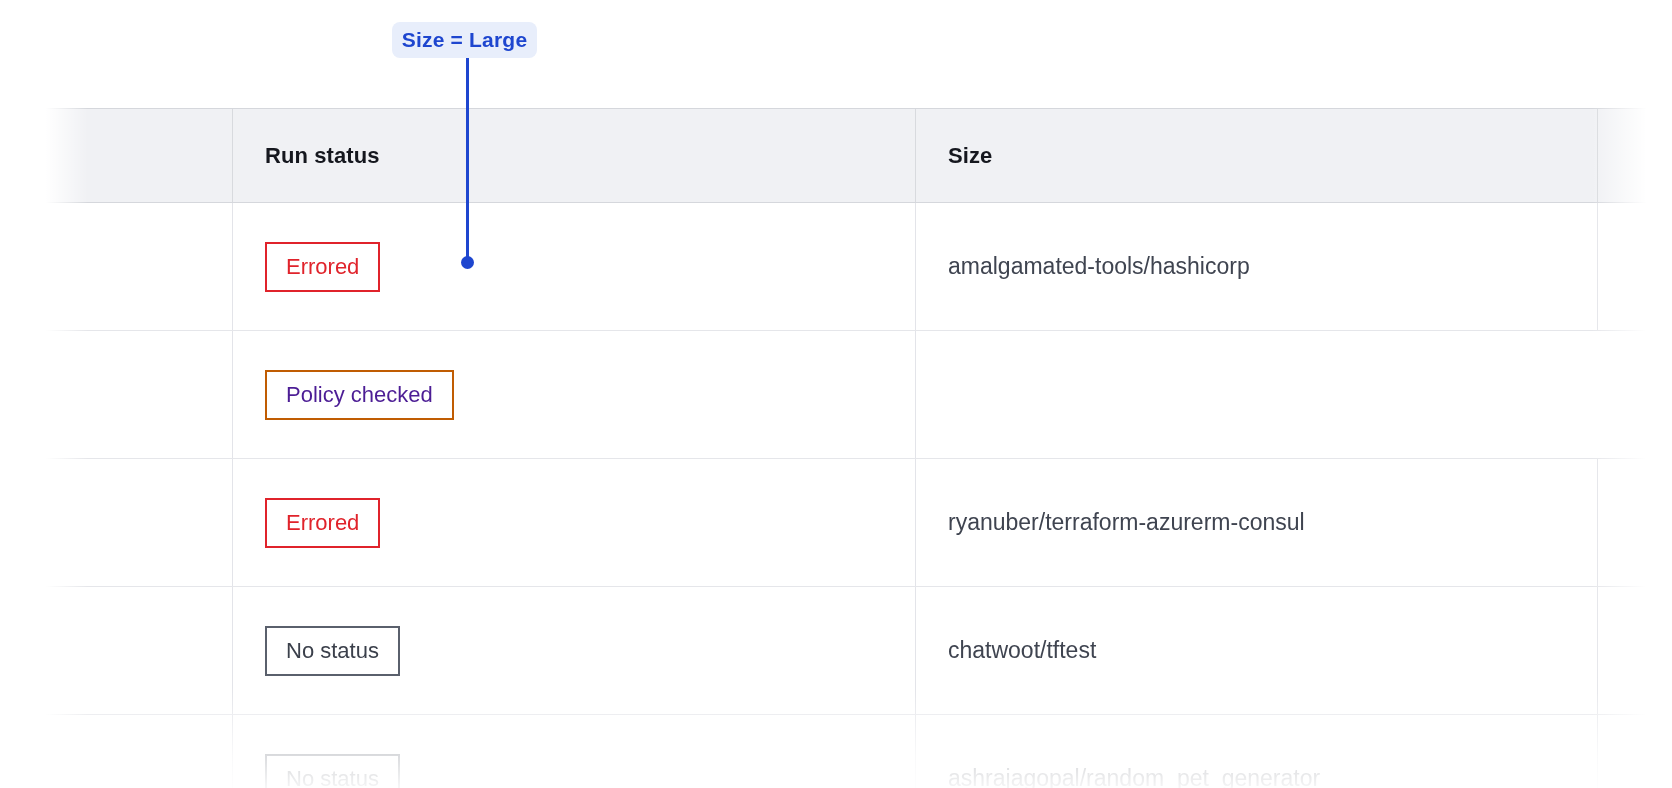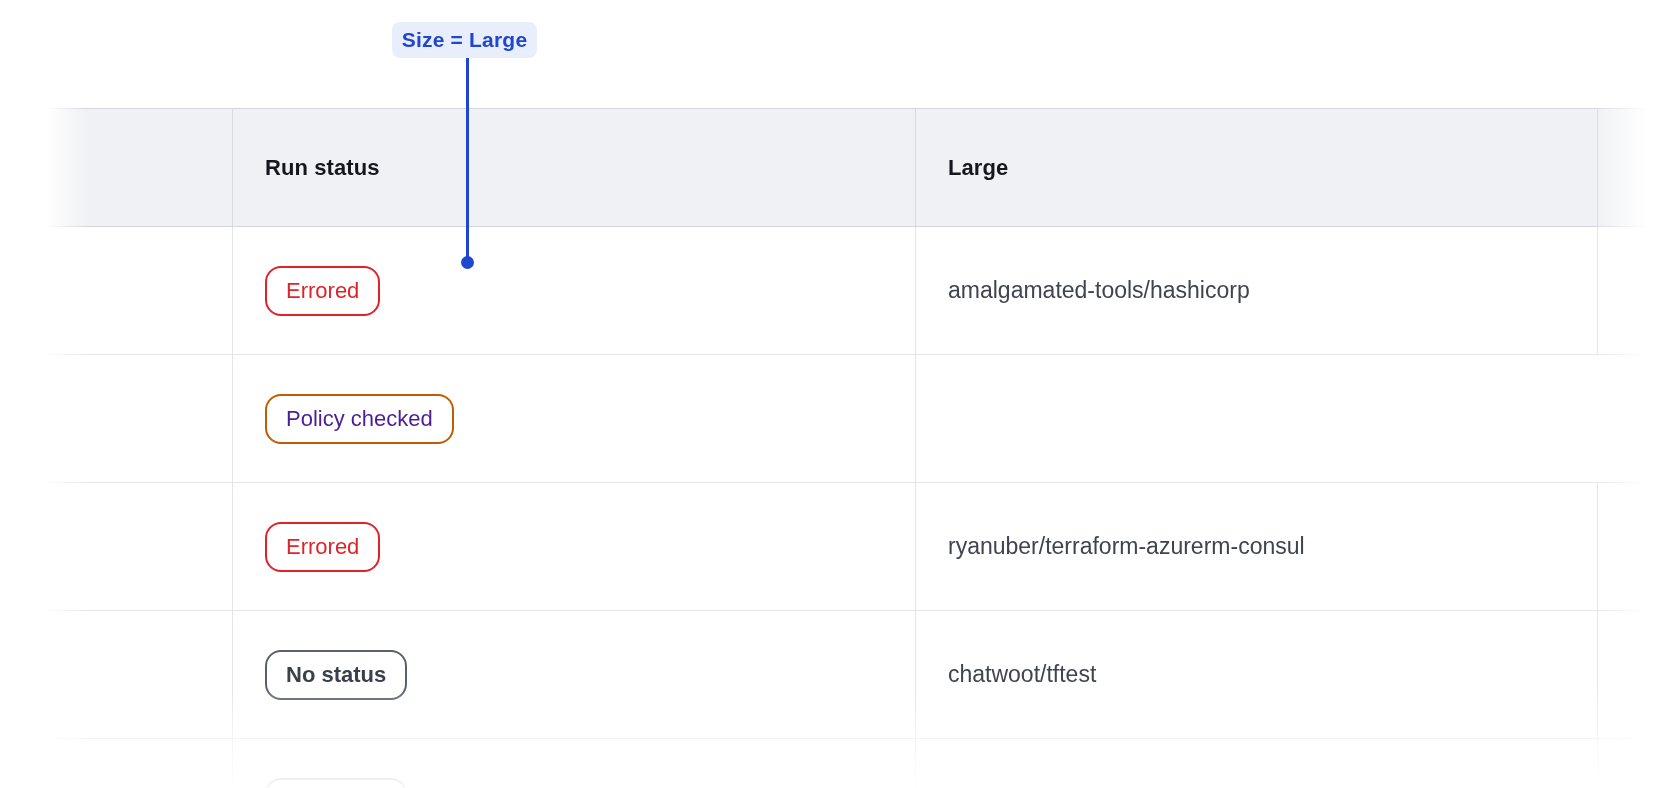--- a/index.html
+++ b/index.html
@@ -15,21 +15,21 @@
   
   .table {
     position: absolute;
     left: 44px;
     top: 108px;
     width: 1628px;
     z-index: 1;
   }
   .header-row {
     display: flex;
-    height: 119px;
+    height: 95px;
     background: #f0f1f4;
     border-top: 1px solid #d5d7dc;
     border-bottom: 1px solid #d5d7dc;
     box-sizing: border-box;
   }
   .row {
     display: flex;
     height: 128px;
     background: #ffffff;
     border-bottom: 1px solid #e5e6ea;
@@ -59,30 +59,30 @@
     white-space: nowrap;
   }
 
   
   .badge {
     display: inline-flex;
     align-items: center;
     height: 46px;
     padding: 0 19px;
     border: 2px solid;
-    border-radius: 16px;
+    border-radius: 0;
     font-size: 22px;
     font-weight: 500;
     white-space: nowrap;
     background: #ffffff;
     justify-content: center;
   }
   .badge.errored        { color: #e0232b; border-color: #e0232b; }
   .badge.policy-checked { color: #4c1d95; border-color: #c05c02; }
-  .badge.no-status      { color: #3b404b; border-color: #5a606c; font-weight: bold; }
+  .badge.no-status      { color: #3b404b; border-color: #5a606c; }
 
   
   .annotation-label {
     position: absolute;
     left: 380px;
     top: 22px;
     width: 145px;
     height: 36px;
     background: #e8eefb;
     border-radius: 8px;
@@ -140,21 +140,21 @@
 
 <div class="canvas">
 
   <div class="table">
     <div class="header-row">
       <div class="cell c1"></div>
       <div class="cell c2">
         <span class="header-label">Run status</span>
       </div>
       <div class="cell c3">
-        <span class="header-label">Large</span>
+        <span class="header-label">Size</span>
       </div>
       <div class="cell c4"></div>
     </div>
     <div id="table-body">
     <div class="row">
       <div class="cell c1"></div>
       <div class="cell c2">
         <span class="badge errored">
           <span class="badge-label">Errored</span>
         </span>

